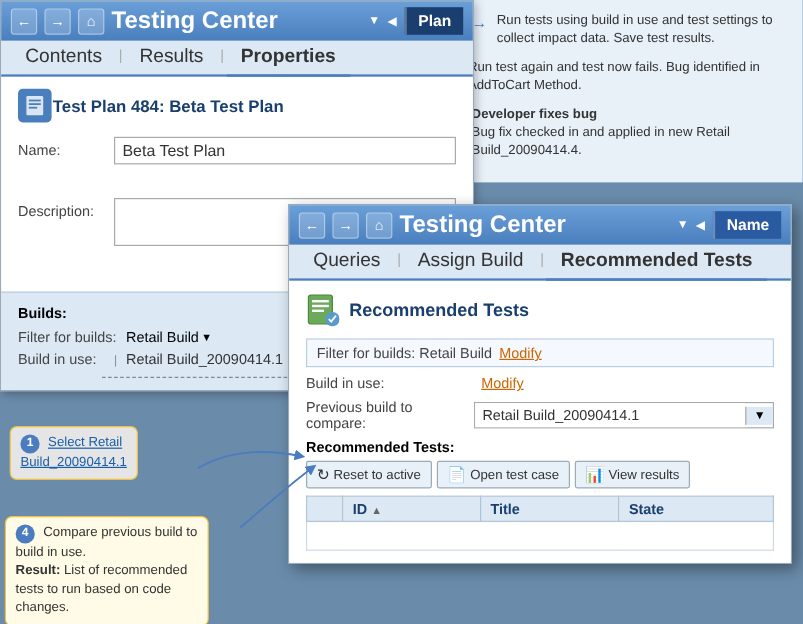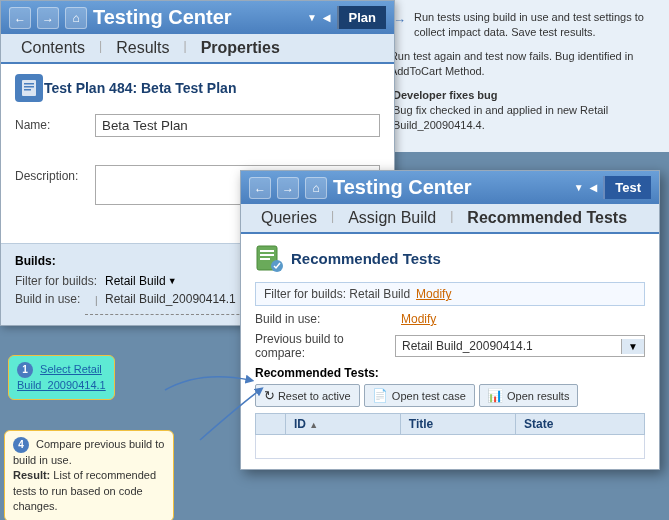--- a/index.html
+++ b/index.html
@@ -102,21 +102,21 @@
     .builds-section { background: #dce8f4; padding: 10px 14px; border-top: 1px solid #bcd; }
     .builds-title { font-weight: bold; margin-bottom: 6px; }
     .builds-row { display: flex; align-items: center; margin-bottom: 4px; }
     .builds-label { width: 90px; color: #444; }
     .builds-value { color: #333; }
     .builds-dropdown { display: flex; align-items: center; gap: 2px; }
     .builds-dropdown-arrow { font-size: 9px; }
 
     .callout-bubble {
       position: absolute;
-      background: #5eead4;
+      background: #e5e5e5;
       border: 1px solid #f0c040;
       border-radius: 6px;
       padding: 6px 8px;
       font-size: 11px;
       color: #333;
       line-height: 1.4;
       max-width: 160px;
     }
     .callout-bubble-num {
       background: #4a7cbf;
@@ -317,21 +317,21 @@
 
 <div class="track-window">
 
   <div class="window-titlebar">
     <div class="nav-btn">←</div>
     <div class="nav-btn">→</div>
     <div class="home-btn">⌂</div>
     <span class="window-title">Testing Center</span>
     <span class="dropdown-arrow">▼</span>
     <span class="dropdown-arrow">◀</span>
-    <div class="track-badge">Test</div>
+    <div class="track-badge">Name</div>
   </div>
 
   <div class="window-tabs">
     <span class="tab">Queries</span>
     <span class="tab-separator">|</span>
     <span class="tab">Assign Build</span>
     <span class="tab-separator">|</span>
     <span class="tab active">Recommended Tests</span>
   </div>
 
@@ -374,21 +374,21 @@
       <button class="toolbar-btn">
         <span class="toolbar-btn-icon">↻</span>
         <span>Reset to active</span>
       </button>
       <button class="toolbar-btn">
         <span class="toolbar-btn-icon">📄</span>
         <span>Open test case</span>
       </button>
       <button class="toolbar-btn">
         <span class="toolbar-btn-icon">📊</span>
-        <span>Open results</span>
+        <span>View results</span>
       </button>
     </div>
 
     <table class="tests-table">
       <thead>
         <tr>
           <th style="width:30px;"></th>
           <th>
             <span>ID</span>
             <span class="sort-icon">▲</span>

